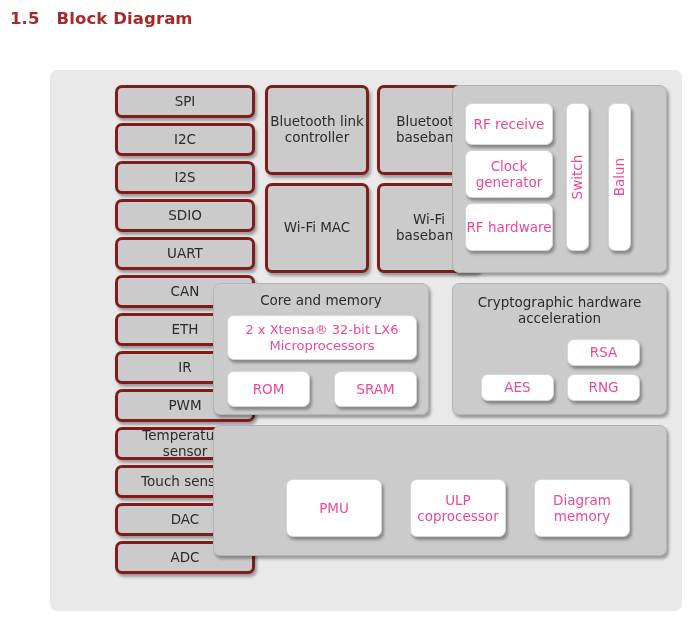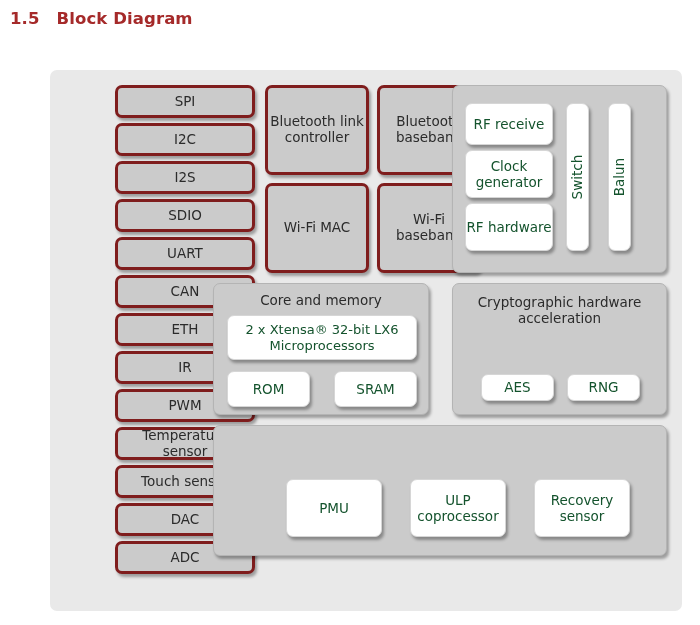--- a/index.html
+++ b/index.html
@@ -60,21 +60,21 @@
     position: absolute;
     background: #ffffff;
     border: 1px solid #d6d6d6;
     border-radius: 7px;
     box-shadow: 2px 3px 3px rgba(0,0,0,0.33);
     box-sizing: border-box;
     display: flex;
     align-items: center;
     justify-content: center;
     text-align: center;
-    color: #14532d;
+    color: #ec4899;
     font-size: 13.5px;
     line-height: 1.2;
   }
   
   .panel {
     position: absolute;
     background: #cbcbcb;
     border: 1px solid #b4b4b4;
     border-radius: 7px;
     box-shadow: 2px 3px 3px rgba(0,0,0,0.33);
@@ -145,25 +145,26 @@
 
     <div class="panel" style="left:163px; top:213px; width:216px; height:132px;">
       <div class="panel-title" style="top:9px;">Core and memory</div>
       <div class="wbox" style="left:13px; top:31px; width:190px; height:45px; font-size:13px;">2 x Xtensa® 32-bit LX6 Microprocessors</div>
       <div class="wbox" style="left:13px; top:87px; width:83px; height:36px;">ROM</div>
       <div class="wbox" style="left:120px; top:87px; width:83px; height:36px;">SRAM</div>
     </div>
 
     <div class="panel" style="left:402px; top:213px; width:215px; height:132px;">
       <div class="panel-title" style="top:11px;">Cryptographic hardware acceleration</div>
+      <div class="wbox" style="left:114px; top:55px; width:73px; height:27px;">RSA</div>
       <div class="wbox" style="left:28px;  top:90px; width:73px; height:27px;">AES</div>
       <div class="wbox" style="left:114px; top:90px; width:73px; height:27px;">RNG</div>
     </div>
 
     <div class="panel" style="left:163px; top:355px; width:454px; height:131px;">
       <div class="panel-title" style="top:37px; font-size:18px;margin-top:24px;">RTC</div>
       <div class="wbox" style="left:72px;  top:53px; width:96px; height:58px;">PMU</div>
       <div class="wbox" style="left:196px; top:53px; width:96px; height:58px;">ULP coprocessor</div>
-      <div class="wbox" style="left:320px; top:53px; width:96px; height:58px;">Recovery sensor</div>
+      <div class="wbox" style="left:320px; top:53px; width:96px; height:58px;">Diagram memory</div>
     </div>
 
   </div>
 </div>
 
 </body></html>

